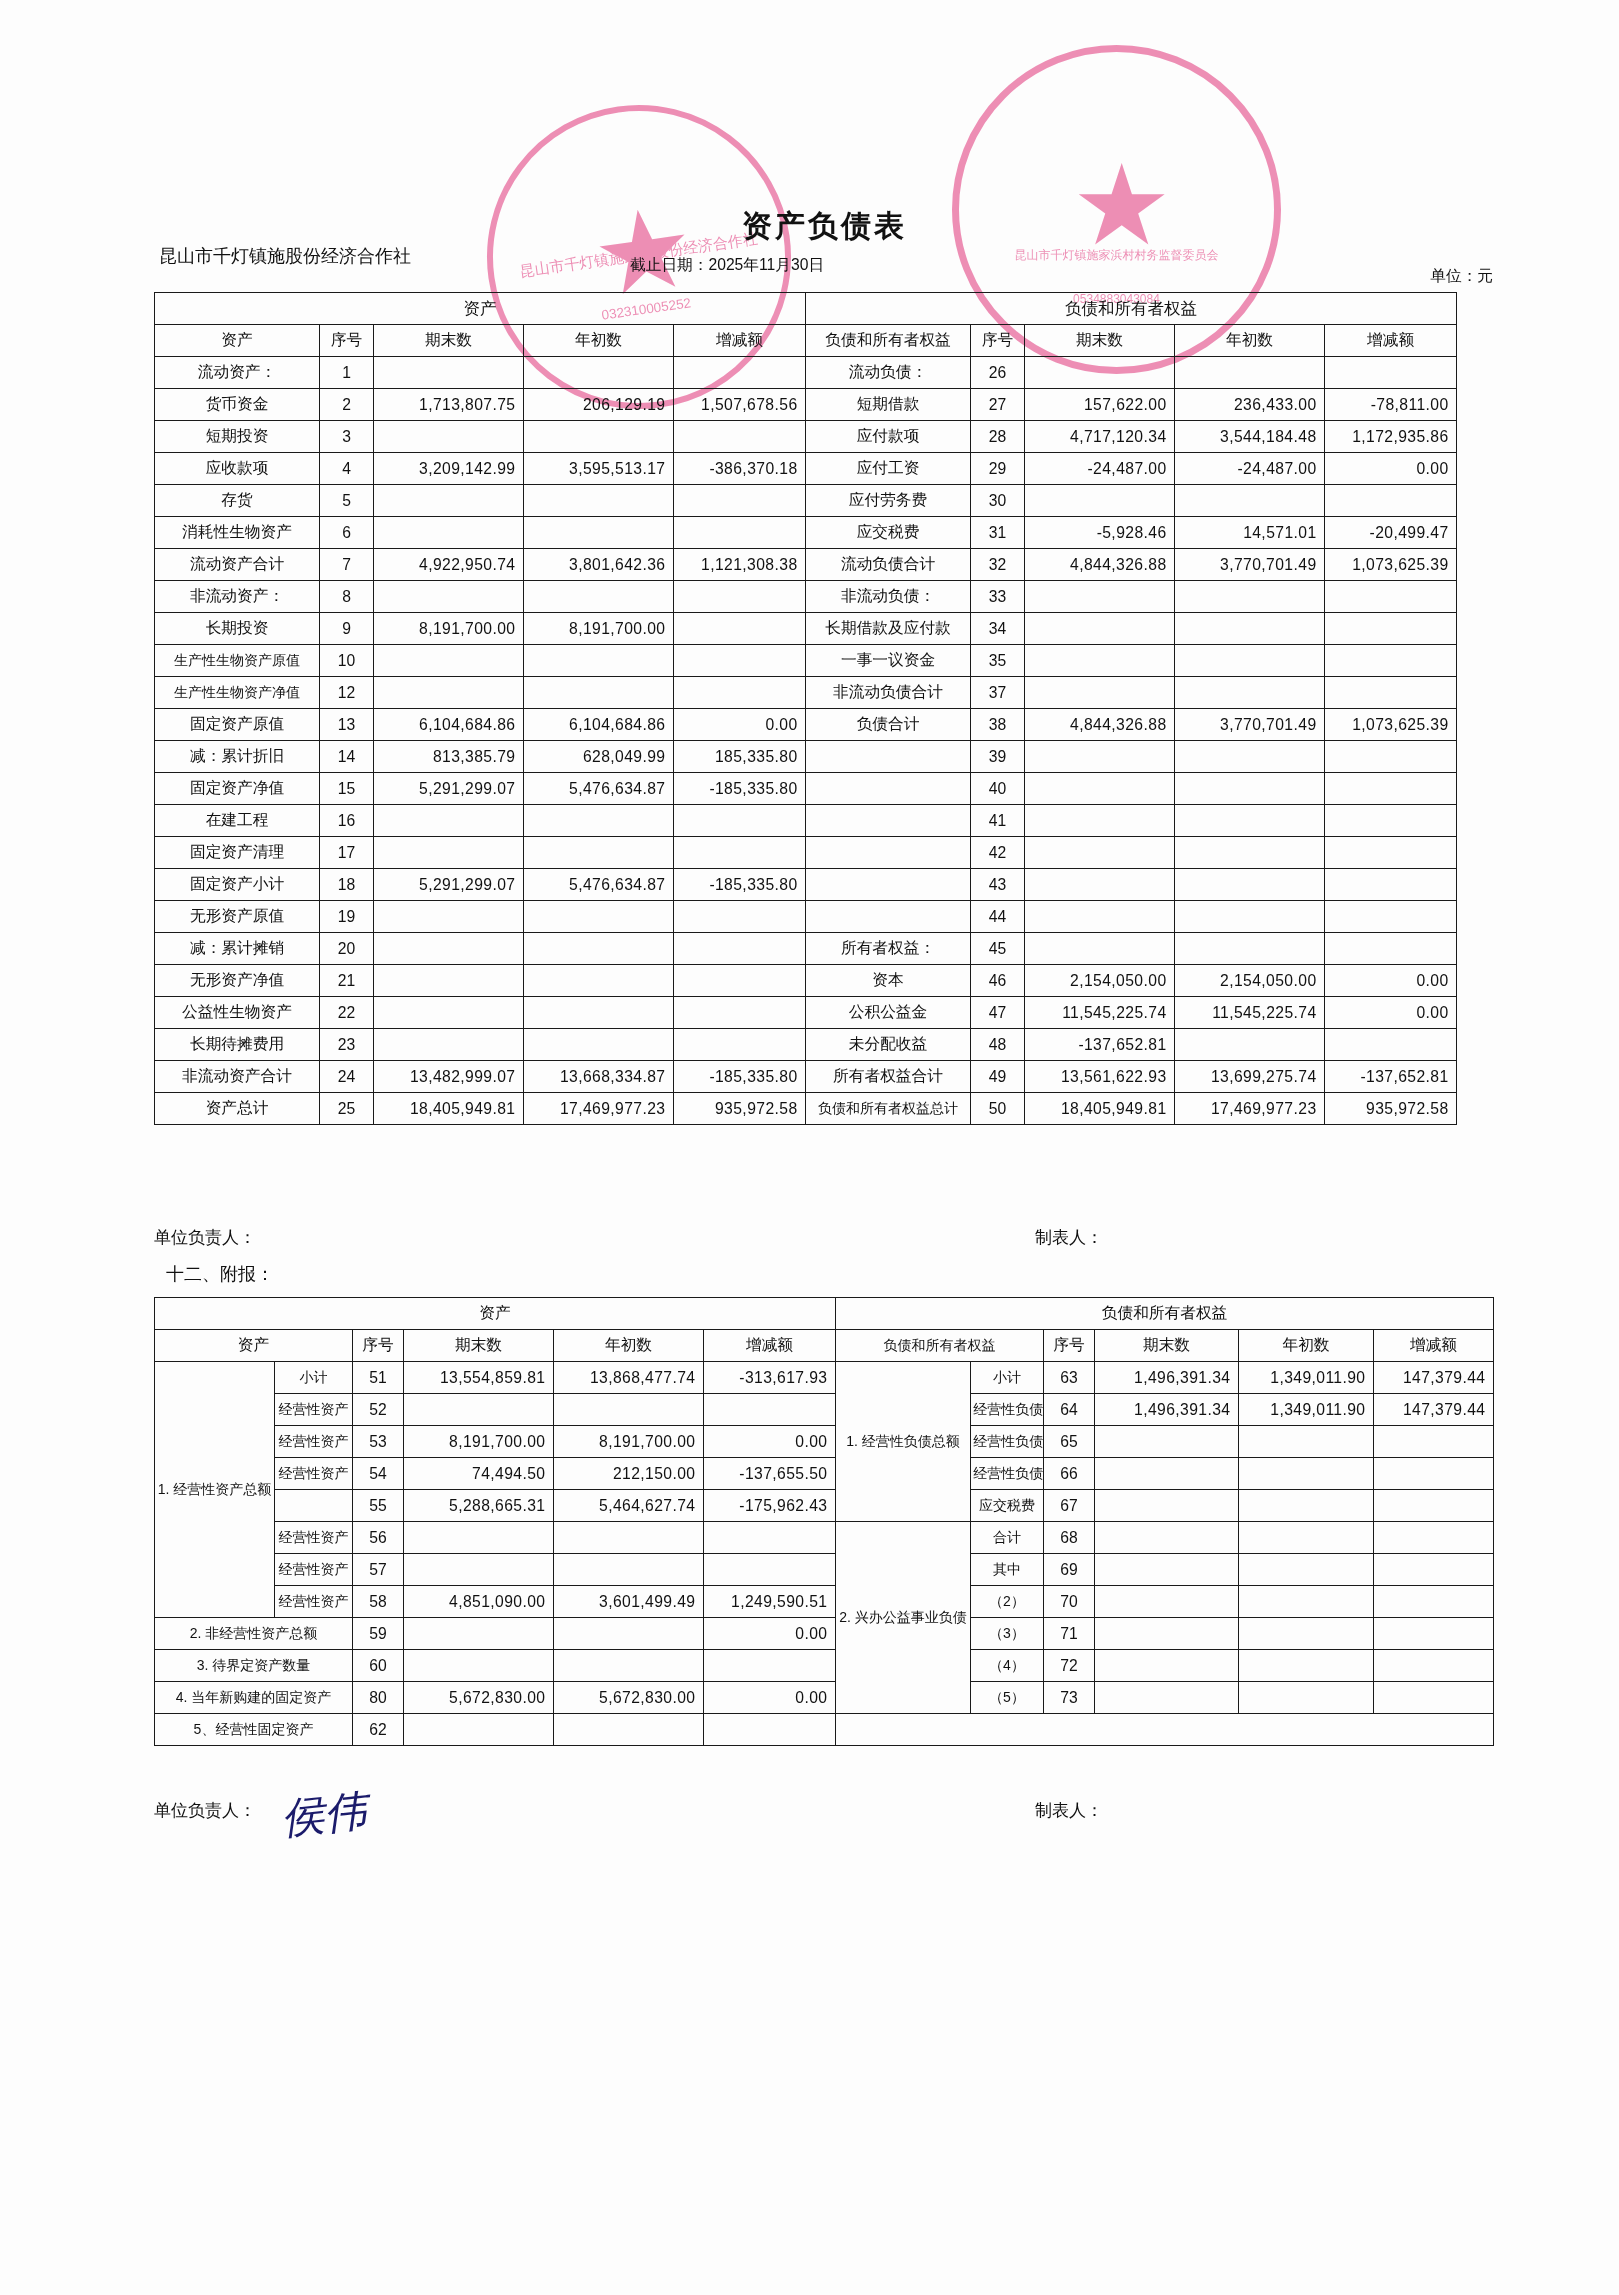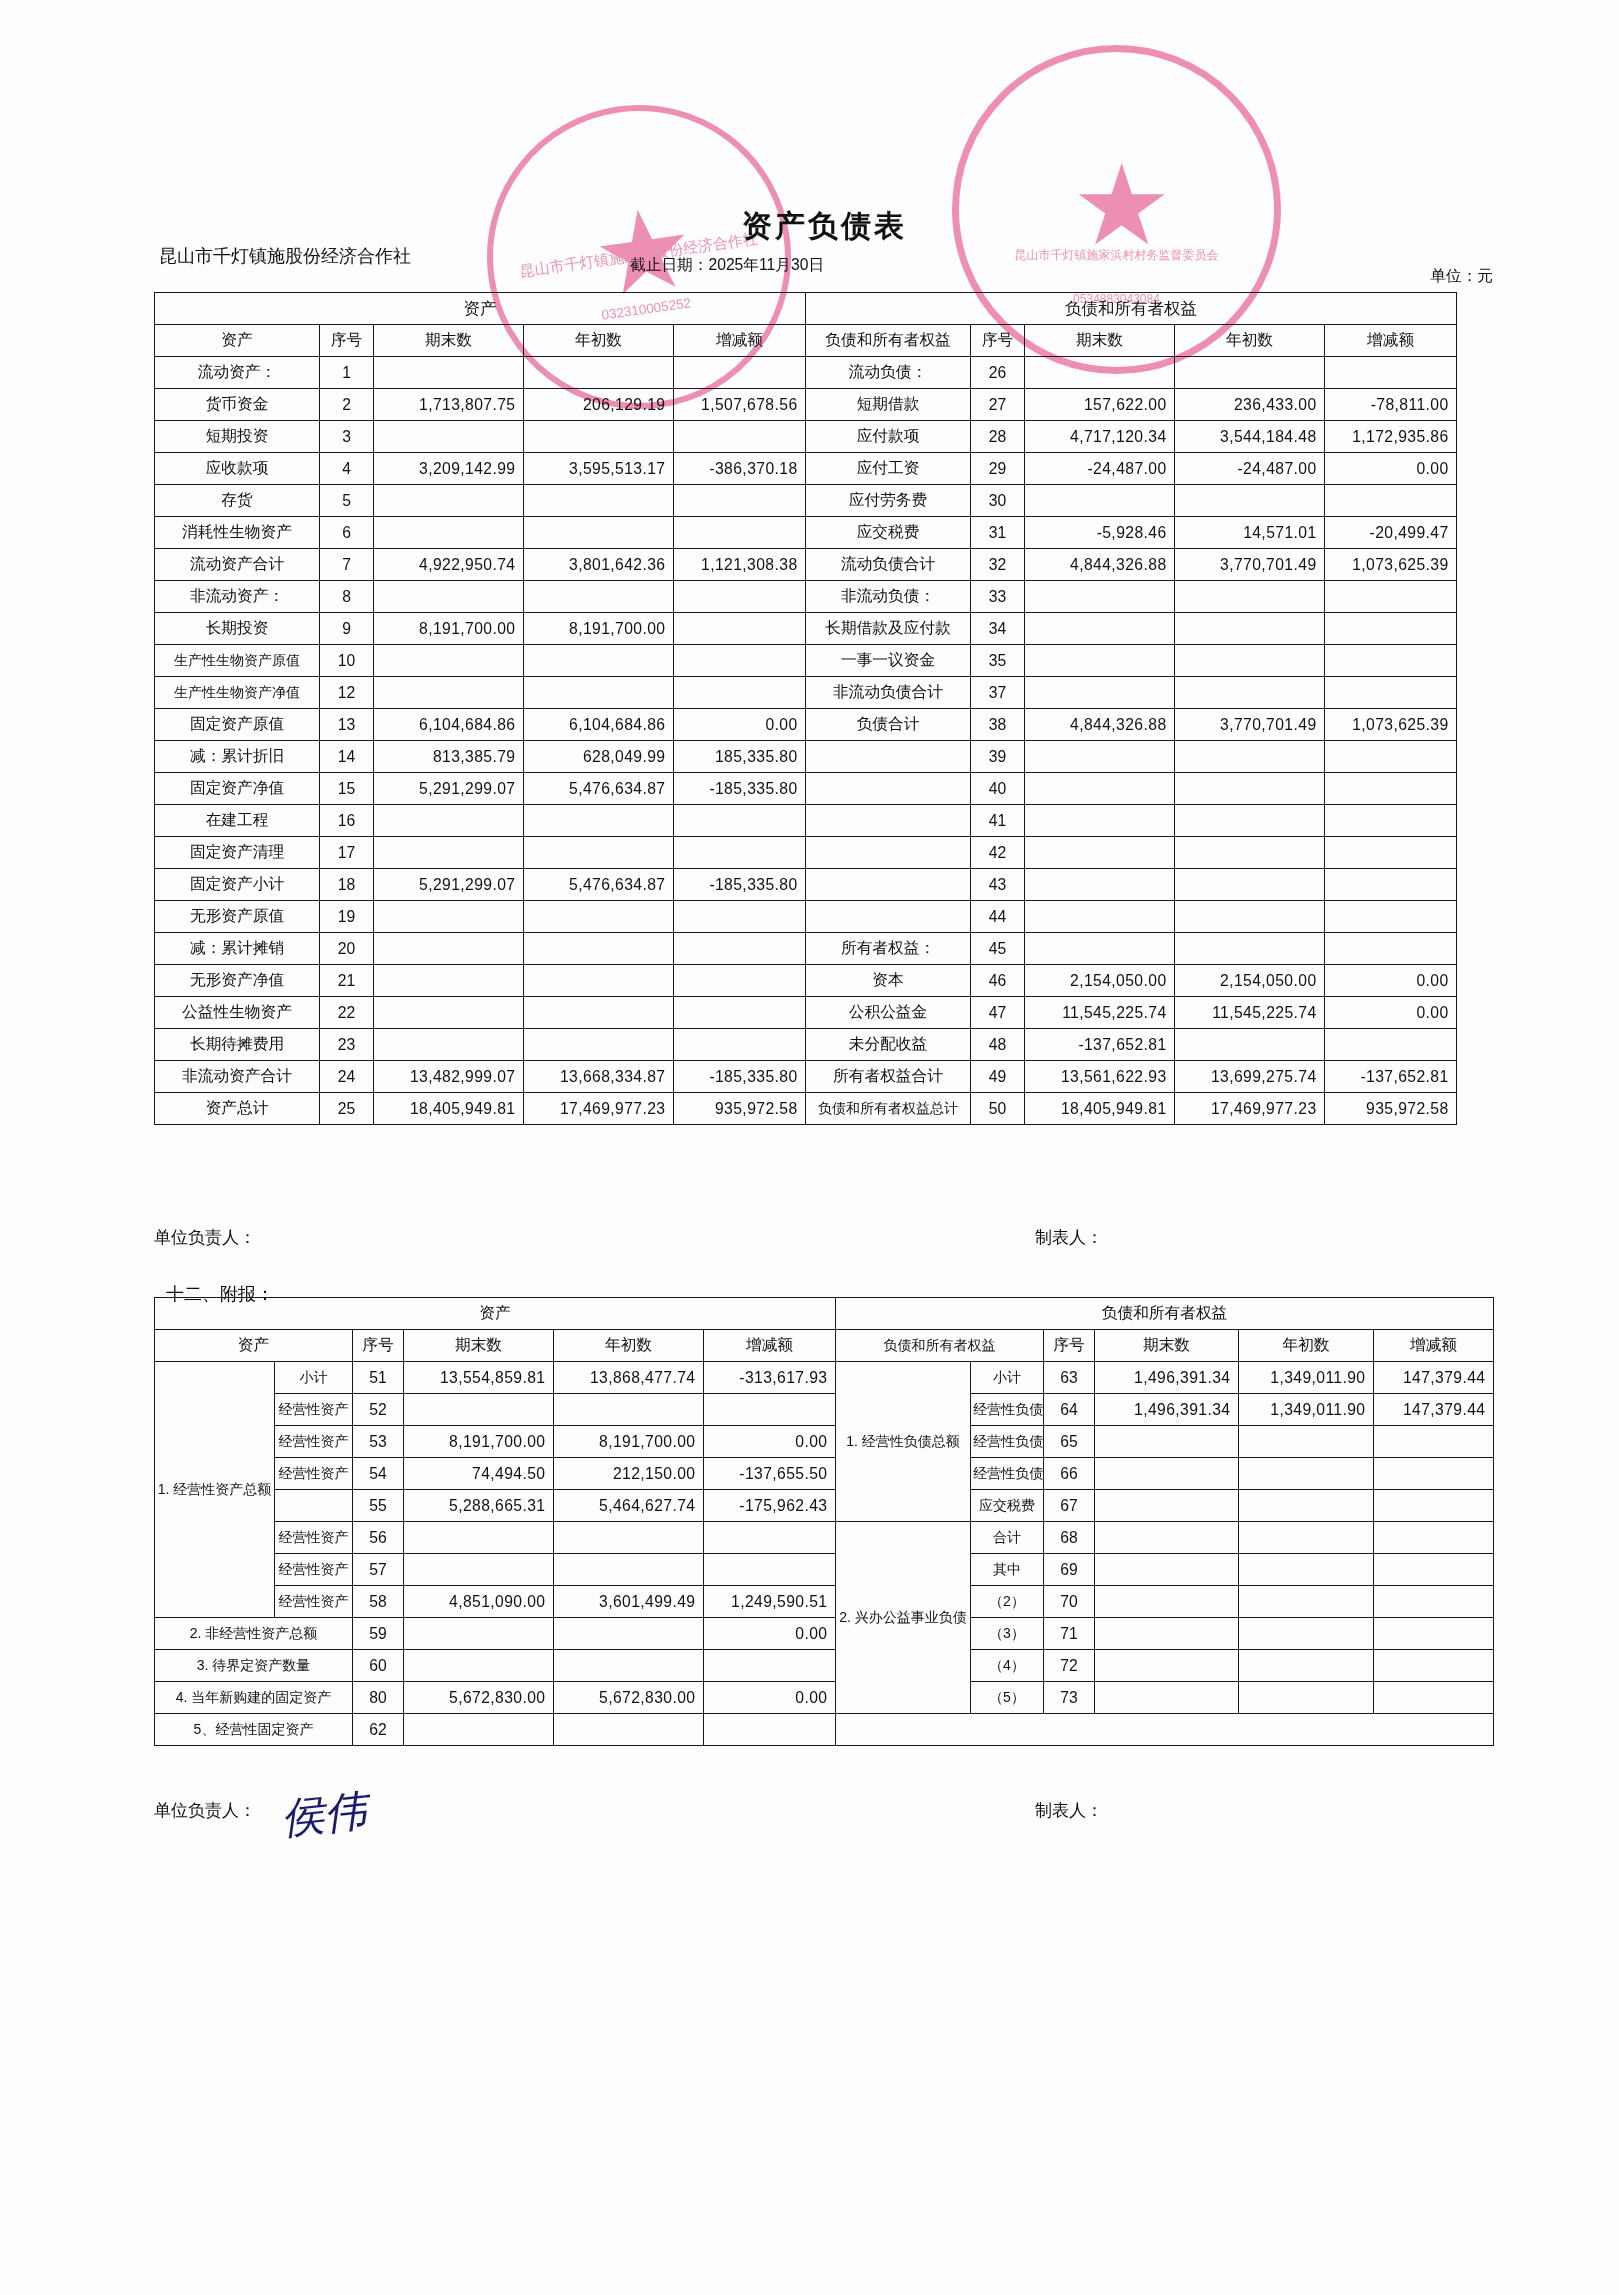--- a/index.html
+++ b/index.html
@@ -111,21 +111,20 @@
   .sign-row {
     position: absolute;
     font-size: 17px;
   }
   .sign-left-1 { left: 154px; top: 1226px; }
   .sign-right-1 { left: 1035px; top: 1226px; }
   .appendix-label {
     position: absolute;
     left: 166px; top: 1262px;
     font-size: 18px;
-    margin-top: 20px;
   }
   .t-sub {
     position: absolute;
     left: 154px; top: 1297px;
     width: 1289px;
   }
   .sign-left-2 { left: 154px; top: 1799px; }
   .sign-right-2 { left: 1035px; top: 1799px; }
   .signature {
     position: absolute;

